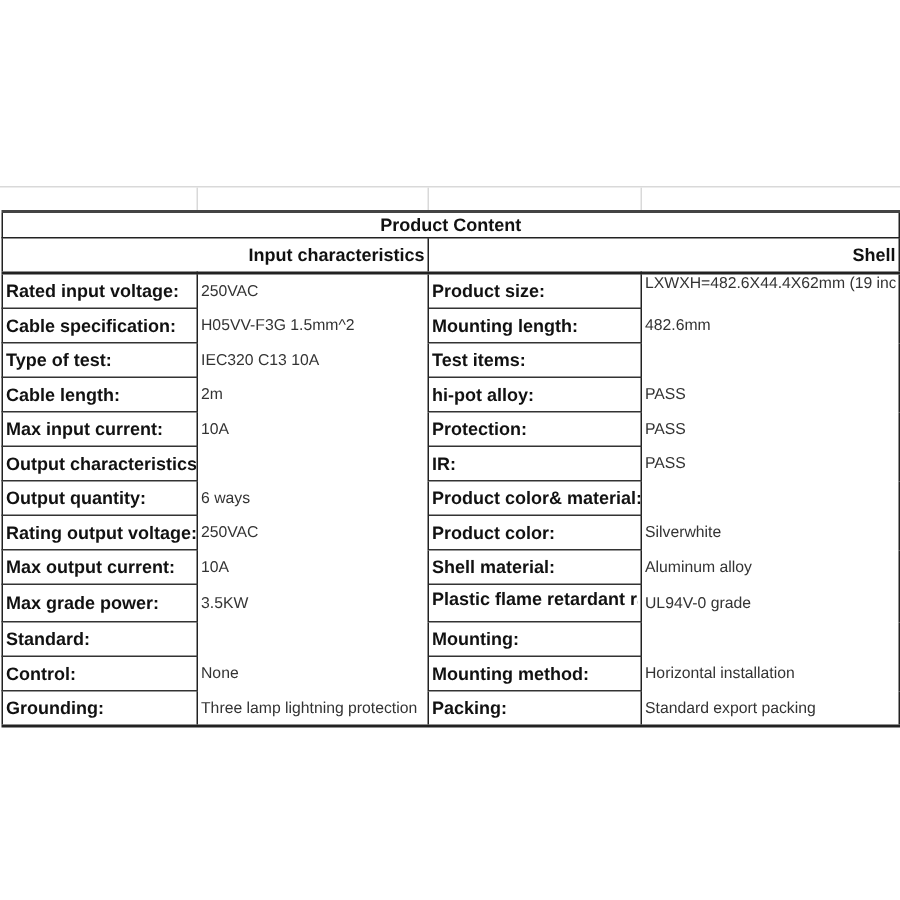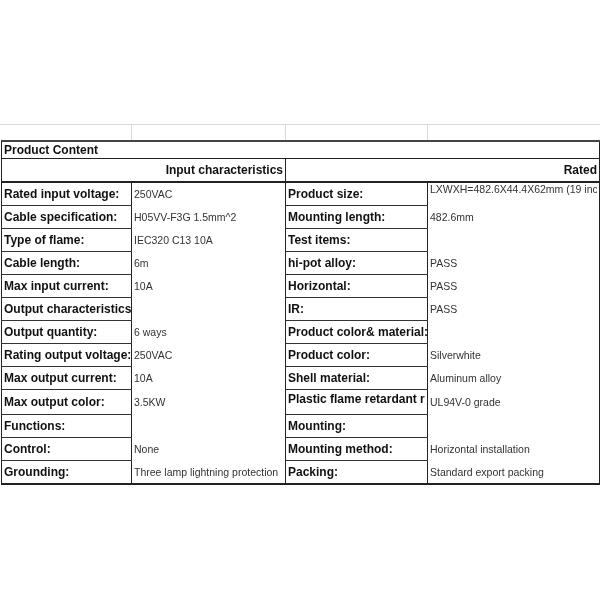--- a/index.html
+++ b/index.html
@@ -10,21 +10,21 @@
     .grid-row .gl { position: absolute; top: 0; bottom: 0; width: 1px; background: #d9d9d9; }
     table.spec { position: absolute; left: 1px; top: 140px; width: 598px; border-collapse: collapse;
                  table-layout: fixed; font-size: 11px; }
     table.spec col.c1 { width: 130px; }
     table.spec col.c2 { width: 154px; }
     table.spec col.c3 { width: 142px; }
     table.spec col.c4 { width: 172px; }
     table.spec td { padding: 0 2px; height: 22px; vertical-align: middle; white-space: nowrap;
                     overflow: hidden; border-left: 1px solid #222; border-right: 1px solid #222; }
     tr.title td { height: 16px; border: 1px solid #222; border-top: 2px solid #444;
-                  font-weight: bold; font-size: 12px; color: #111; }
+                  text-align: center; font-weight: bold; font-size: 12px; color: #111; }
     tr.section td { height: 22px; border: 1px solid #222; border-top: 1px solid #222; border-bottom: 2px solid #222;
                     text-align: right; font-weight: bold; font-size: 12px; color: #111; }
     td.label { font-weight: bold; font-size: 12px; color: #111; border-top: 1px solid #333; border-bottom: 1px solid #333; }
     td.value { font-size: 10.5px; color: #333; border-top: none; border-bottom: none; }
     tr.last td { border-bottom: 2px solid #222; }
     td.wrap { white-space: normal; line-height: 11px; vertical-align: top; padding-top: 1px; }
     td.label.wrap { font-size: 12px; line-height: 13px; padding-top: 2px; }
     .clip { display: block; height: 20px; overflow: hidden; }
   </style>
 </head>
@@ -44,53 +44,53 @@
       <col class="c2">
       <col class="c3">
       <col class="c4">
     </colgroup>
   <tbody>
       <tr class="title">
     <td colspan="4">Product Content</td>
   </tr>
   <tr class="section">
     <td colspan="2">Input characteristics</td>
-    <td colspan="2">Rated</td>
+    <td colspan="2">Shell</td>
   </tr>
 
   <tr>
     <td class="label">Rated input voltage:</td>
     <td class="value">250VAC</td>
     <td class="label">Product size:</td>
     <td class="value wrap">
           <span class="clip">LXWXH=482.6X44.4X62mm (19 inch)</span>
         </td>
   </tr>
   <tr>
     <td class="label">Cable specification:</td>
     <td class="value">H05VV-F3G 1.5mm^2</td>
     <td class="label">Mounting length:</td>
     <td class="value">482.6mm</td>
   </tr>
   <tr>
-    <td class="label">Type of flame:</td>
+    <td class="label">Type of test:</td>
     <td class="value">IEC320 C13 10A</td>
     <td class="label">Test items:</td>
     <td class="value"></td>
   </tr>
   <tr>
     <td class="label">Cable length:</td>
-    <td class="value">6m</td>
+    <td class="value">2m</td>
     <td class="label">hi-pot alloy:</td>
     <td class="value">PASS</td>
   </tr>
   <tr>
     <td class="label">Max input current:</td>
     <td class="value">10A</td>
-    <td class="label">Horizontal:</td>
+    <td class="label">Protection:</td>
     <td class="value">PASS</td>
   </tr>
   <tr>
     <td class="label">Output characteristics:</td>
     <td class="value"></td>
     <td class="label">IR:</td>
     <td class="value">PASS</td>
   </tr>
   <tr>
     <td class="label">Output quantity:</td>
@@ -104,29 +104,29 @@
     <td class="label">Product color:</td>
     <td class="value">Silverwhite</td>
   </tr>
   <tr>
     <td class="label">Max output current:</td>
     <td class="value">10A</td>
     <td class="label">Shell material:</td>
     <td class="value">Aluminum alloy</td>
   </tr>
   <tr>
-    <td class="label">Max output color:</td>
+    <td class="label">Max grade power:</td>
     <td class="value">3.5KW</td>
     <td class="label wrap">
           <span class="clip">Plastic flame retardant rating:</span>
         </td>
     <td class="value">UL94V-0 grade</td>
   </tr>
   <tr>
-    <td class="label">Functions:</td>
+    <td class="label">Standard:</td>
     <td class="value"></td>
     <td class="label">Mounting:</td>
     <td class="value"></td>
   </tr>
   <tr>
     <td class="label">Control:</td>
     <td class="value">None</td>
     <td class="label">Mounting method:</td>
     <td class="value">Horizontal installation</td>
   </tr>

